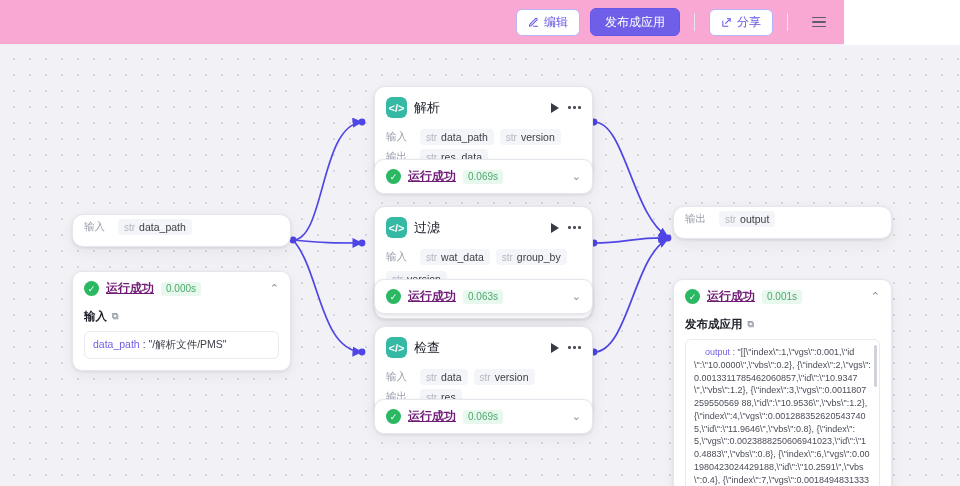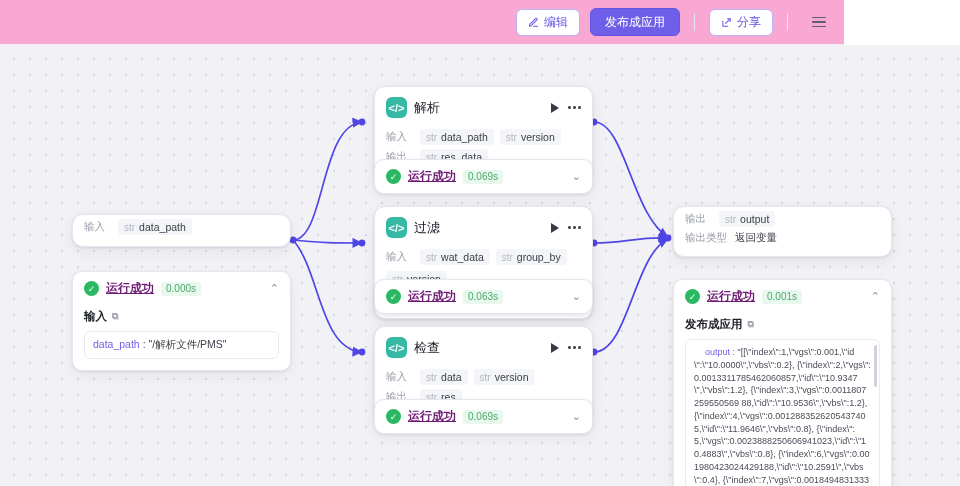--- a/index.html
+++ b/index.html
@@ -409,24 +409,20 @@
 
   <div class="node node-card" style="left:673px; top:161px; width:219px;">
     <div class="node-body">
       <div class="io-row">
         <span class="io-label">输出</span>
         <span class="chip">
           <span class="t">str</span>
           <span>output</span>
         </span>
       </div>
-      <div class="io-row">
-        <span class="io-label" style="width:44px">输出类型</span>
-        <span class="plain-val">返回变量</span>
-      </div>
     </div>
   </div>
 
   <div class="status" style="left:673px; top:234px; width:219px;">
     <div class="status-head">
       <div class="check">✓</div>
       <div class="st-text">运行成功</div>
       <div class="st-time">0.001s</div>
       <div class="chev">⌃</div>
     </div>

